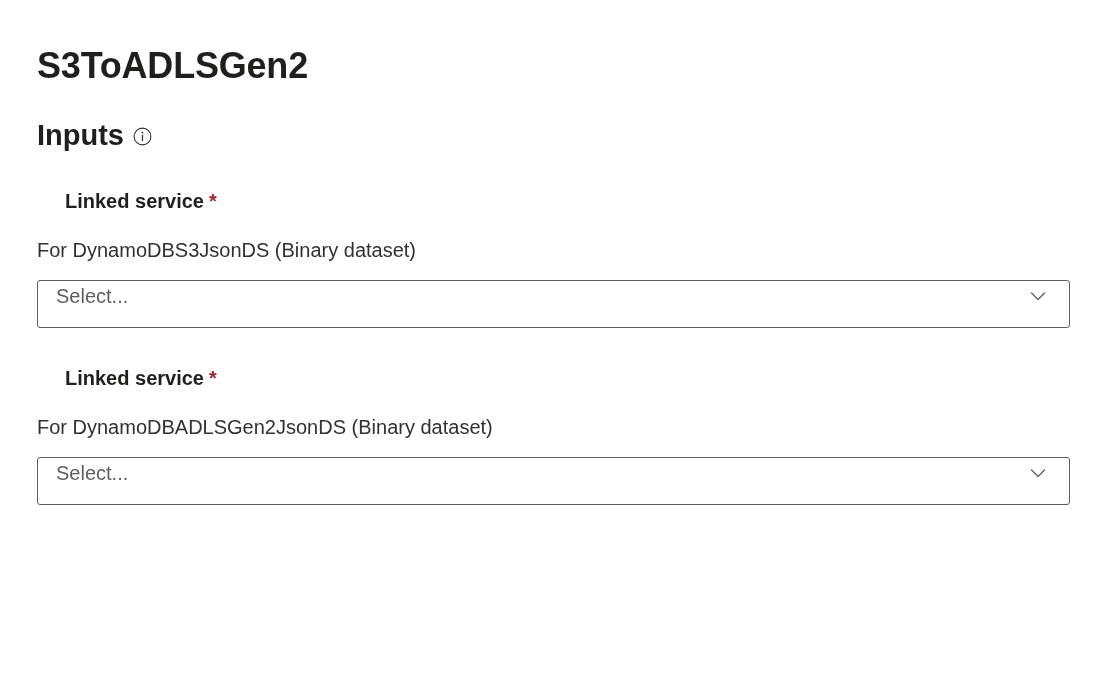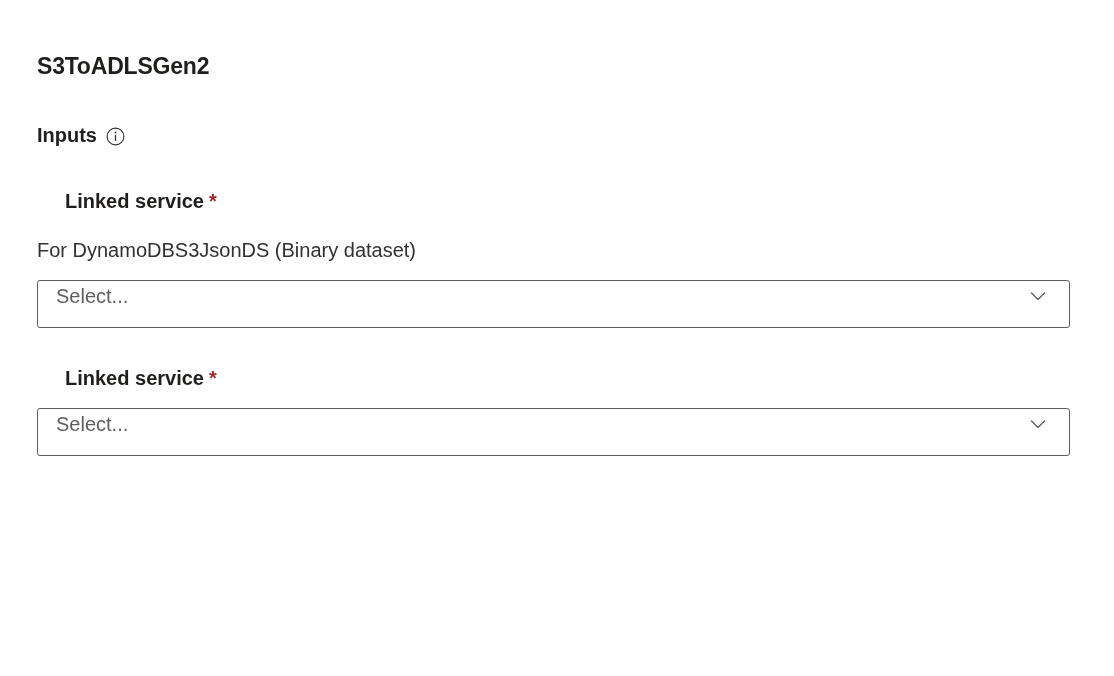--- a/index.html
+++ b/index.html
@@ -18,34 +18,34 @@
     position: relative;
     width: 1114px;
     height: 676px;
     box-sizing: border-box;
     padding: 0 37px;
     background: #ffffff;
   }
   .page-title {
     margin: 0;
     padding-top: 48px;
-    font-size: 23px;
+    font-size: 36px;
     line-height: 36px;
     font-weight: 700;
     letter-spacing: -0.2px;
     color: #201f1e;
   }
   .section-heading {
     display: flex;
     align-items: center;
     gap: 9px;
     margin-top: 37px;
   }
   .section-heading-text {
-    font-size: 20px;
+    font-size: 29px;
     line-height: 28px;
     font-weight: 700;
     color: #201f1e;
   }
   .info-icon {
     display: inline-flex;
     align-items: center;
     justify-content: center;
     width: 19px;
     height: 19px;
@@ -144,20 +144,21 @@
           <path d="M4.5 8 L11 14.5 L17.5 8" fill="none" stroke="#605e5c" stroke-width="1.3" stroke-linecap="round" stroke-linejoin="round"></path>
         </svg>
       </span>
     </div>
   </div>
 
   <div class="field-group second">
     <div class="field-label">
       <span>Linked service</span><span class="required-mark">*</span>
     </div>
+    <div class="field-description">For DynamoDBADLSGen2JsonDS (Binary dataset)</div>
     <div class="select-control">
       <span class="select-placeholder">Select...</span>
       <span class="chevron">
         <svg width="22" height="22" viewBox="0 0 22 22" aria-hidden="true">
           <path d="M4.5 8 L11 14.5 L17.5 8" fill="none" stroke="#605e5c" stroke-width="1.3" stroke-linecap="round" stroke-linejoin="round"></path>
         </svg>
       </span>
     </div>
   </div>
 

